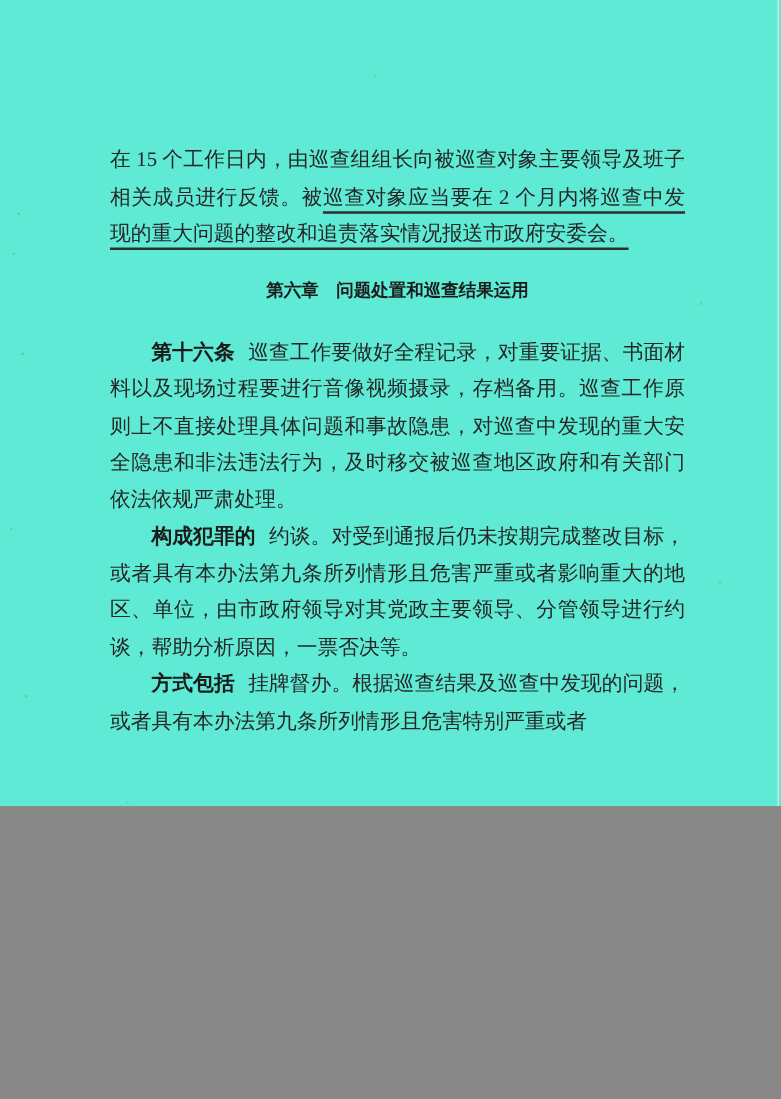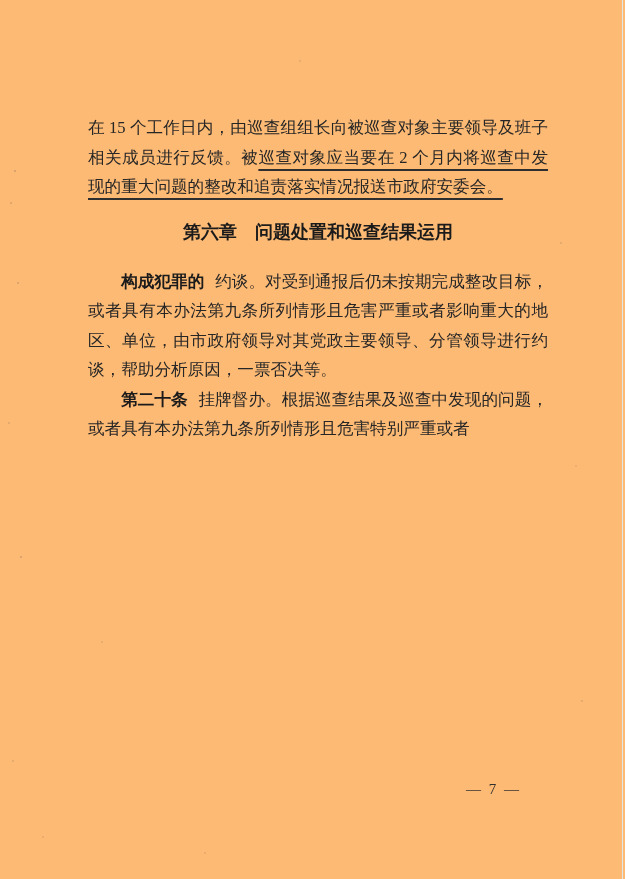--- a/index.html
+++ b/index.html
@@ -3,23 +3,23 @@
 <meta charset="utf-8">
 <style>
   html, body {
     margin: 0;
     padding: 0;
     background: #888;
   }
   .page {
     position: relative;
     width: 625px;
-    height: 879px;
+    height: 645px;
     margin: 0 auto;
-    background: #fdba74;
+    background: #5eead4;
     overflow: hidden;
     font-family: "Liberation Serif", "DejaVu Serif", serif;
     color: #262626;
   }
   
   .scan-edge {
     position: absolute;
     top: 0;
     bottom: 0;
     right: 2px;
@@ -68,21 +68,21 @@
   .art-num {
     font-family: "Liberation Sans", "DejaVu Sans", sans-serif;
     font-weight: 700;
     color: #1b1b1b;
     margin-right: 0.65em;
   }
   .chapter {
     margin: 15px 0 20px 0;
     font-family: "Liberation Sans", "DejaVu Sans", sans-serif;
     font-weight: 700;
-    font-size: 18px;
+    font-size: 14px;
     line-height: 30px;
     text-align: center;
     text-indent: 0;
     color: #1b1b1b;
   }
   .hand-underline {
     text-decoration: underline;
     text-decoration-thickness: 1.8px;
     text-underline-offset: 6px;
     text-decoration-color: #2e2e2e;
@@ -103,23 +103,24 @@
 <div class="page">
   <div class="scan-edge"></div>
   <div class="speckles"></div>
 
   <div class="doc-body">
 
     <p class="para continuation"><span>在 15 个工作日内，由巡查组组长向被巡查对象主要领导及班子相关成员进行反馈。被</span><span class="hand-underline">巡查对象应当要在 2 个月内将巡查中发现的重大问题的整改和追责落实情况报送市政府安委会。</span></p>
 
     <h2 class="chapter">第六章　问题处置和巡查结果运用</h2>
 
+    <p class="para article"><span class="art-num">第十六条</span><span>巡查工作要做好全程记录，对重要证据、书面材料以及现场过程要进行音像视频摄录，存档备用。巡查工作原则上不直接处理具体问题和事故隐患，对巡查中发现的重大安全隐患和非法违法行为，及时移交被巡查地区政府和有关部门依法依规严肃处理。</span></p>
 
 
 
     <p class="para article"><span class="art-num">构成犯罪的</span><span>约谈。对受到通报后仍未按期完成整改目标，或者具有本办法第九条所列情形且危害严重或者影响重大的地区、单位，由市政府领导对其党政主要领导、分管领导进行约谈，帮助分析原因，一票否决等。</span></p>
 
-    <p class="para article"><span class="art-num">第二十条</span><span>挂牌督办。根据巡查结果及巡查中发现的问题，或者具有本办法第九条所列情形且危害特别严重或者</span></p>
+    <p class="para article"><span class="art-num">方式包括</span><span>挂牌督办。根据巡查结果及巡查中发现的问题，或者具有本办法第九条所列情形且危害特别严重或者</span></p>
 
   </div>
 
   <div class="page-number">— 7 —</div>
 </div>
 
 </body></html>

